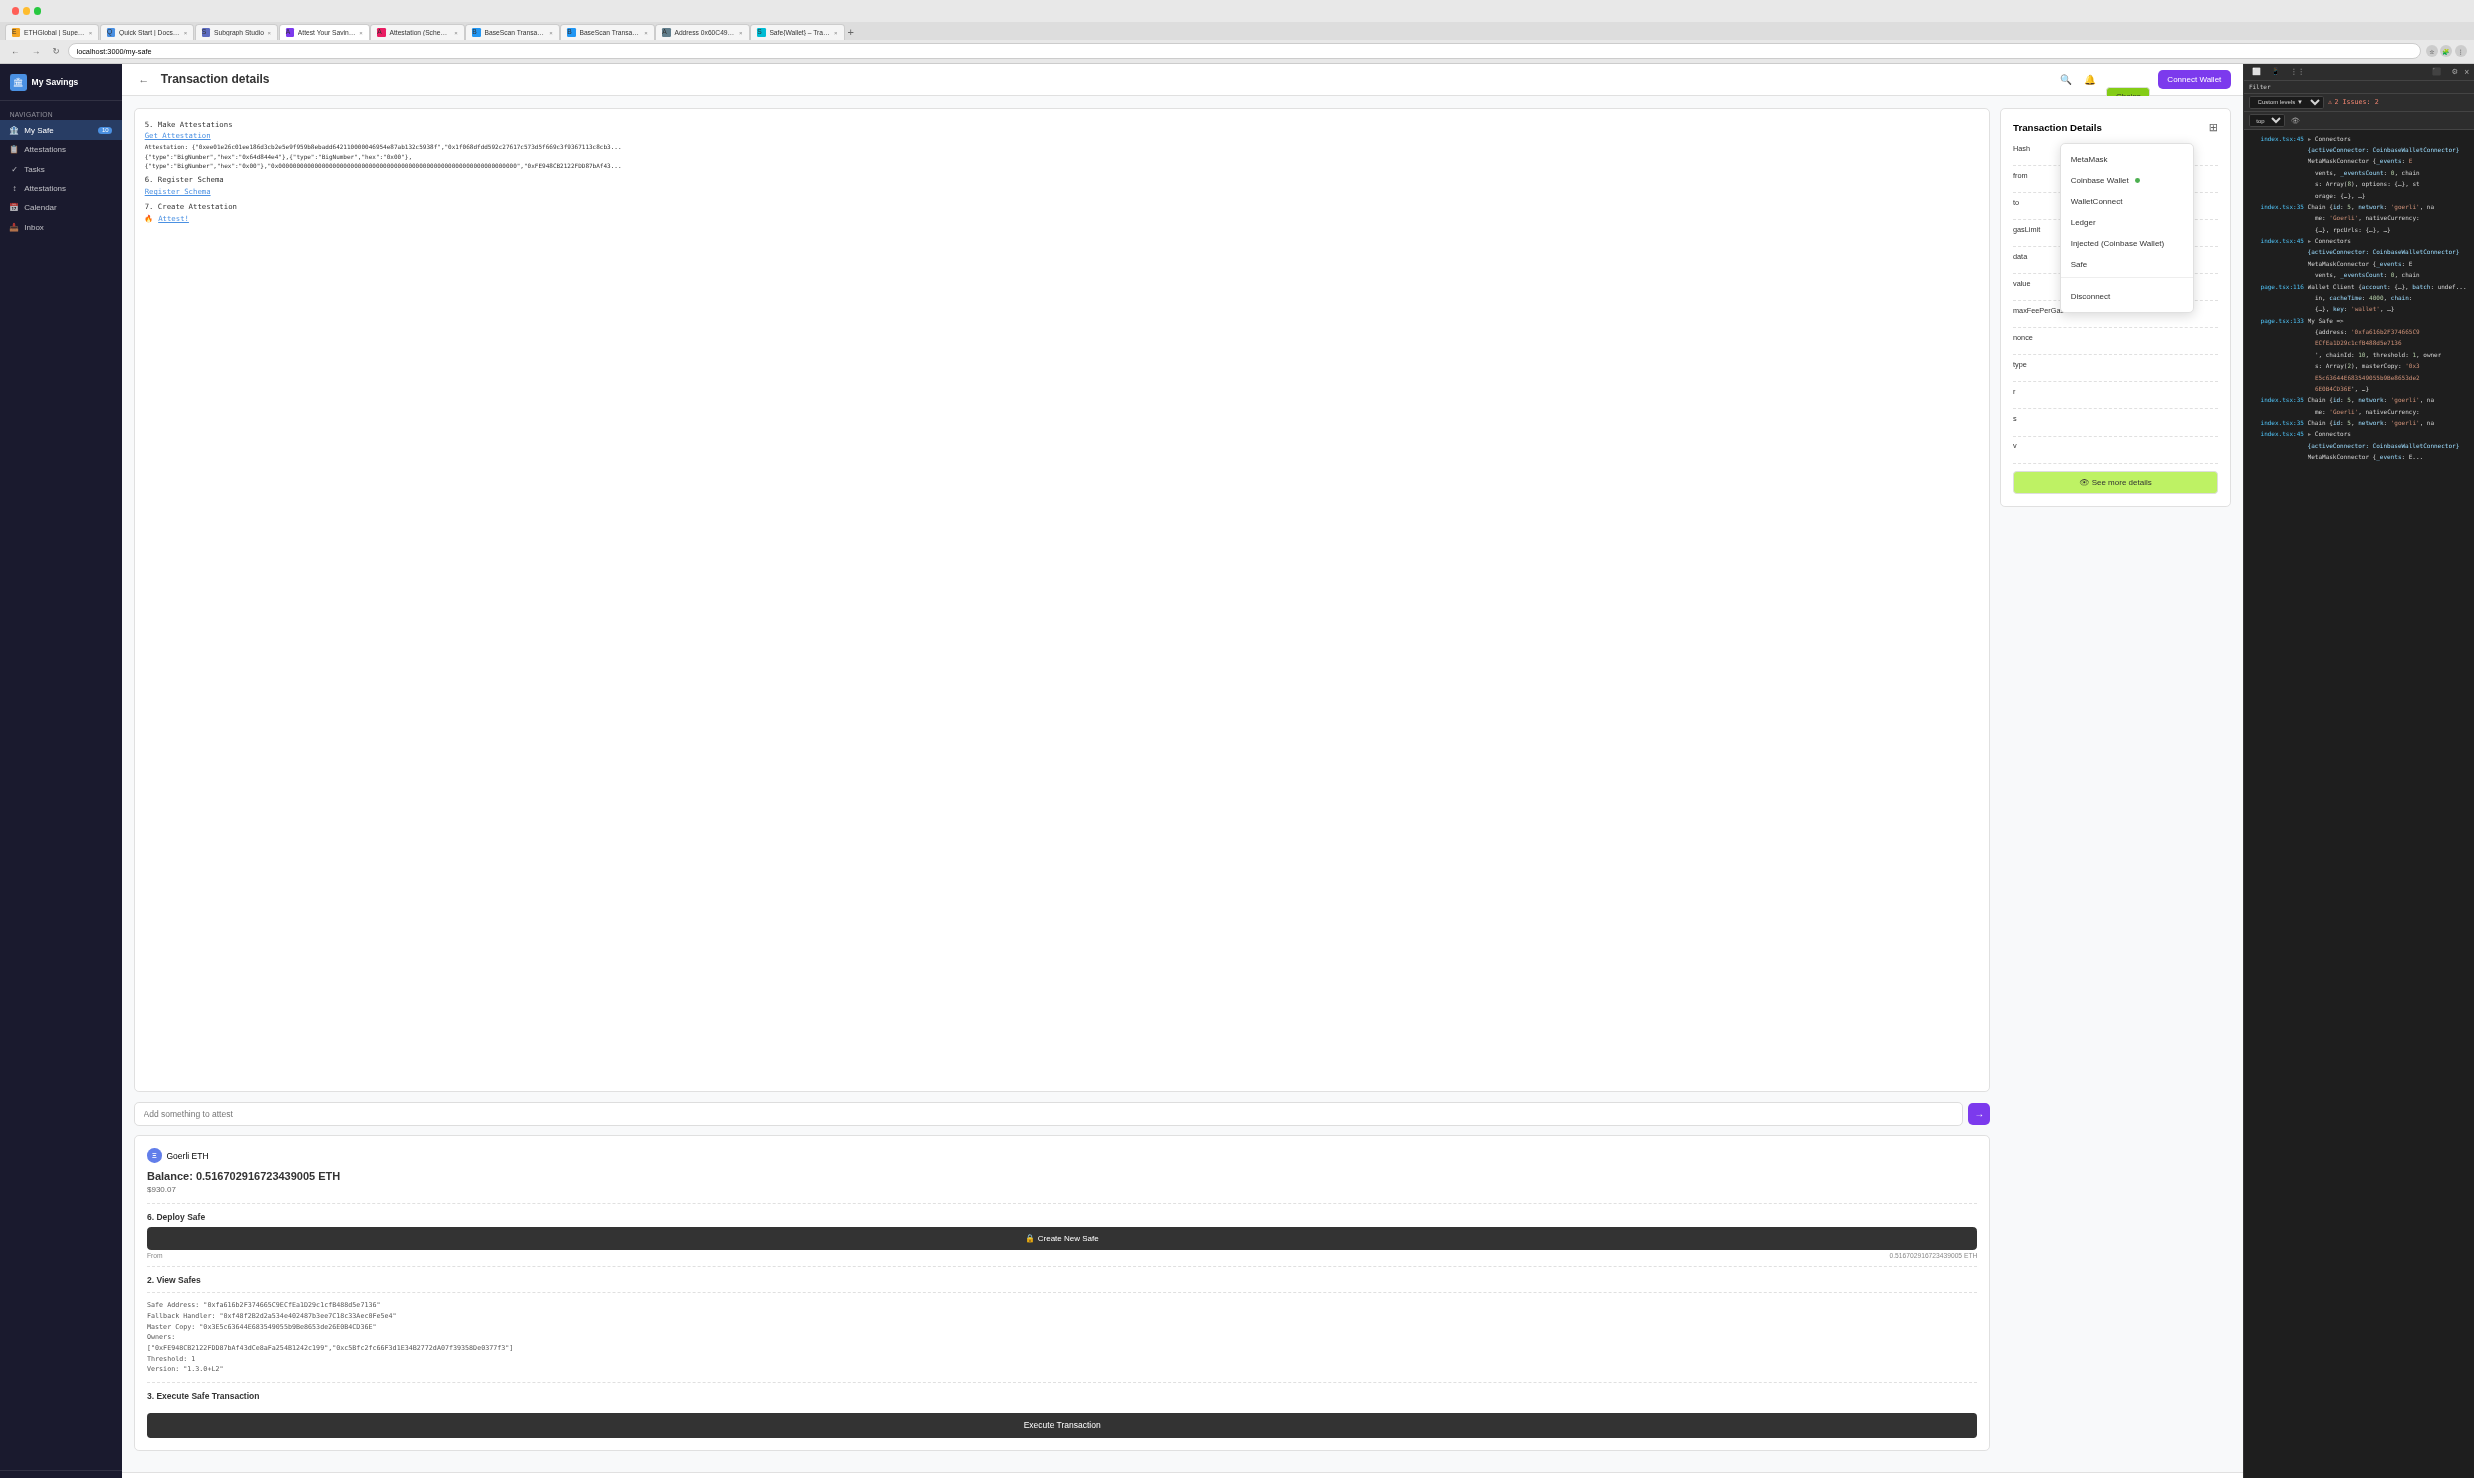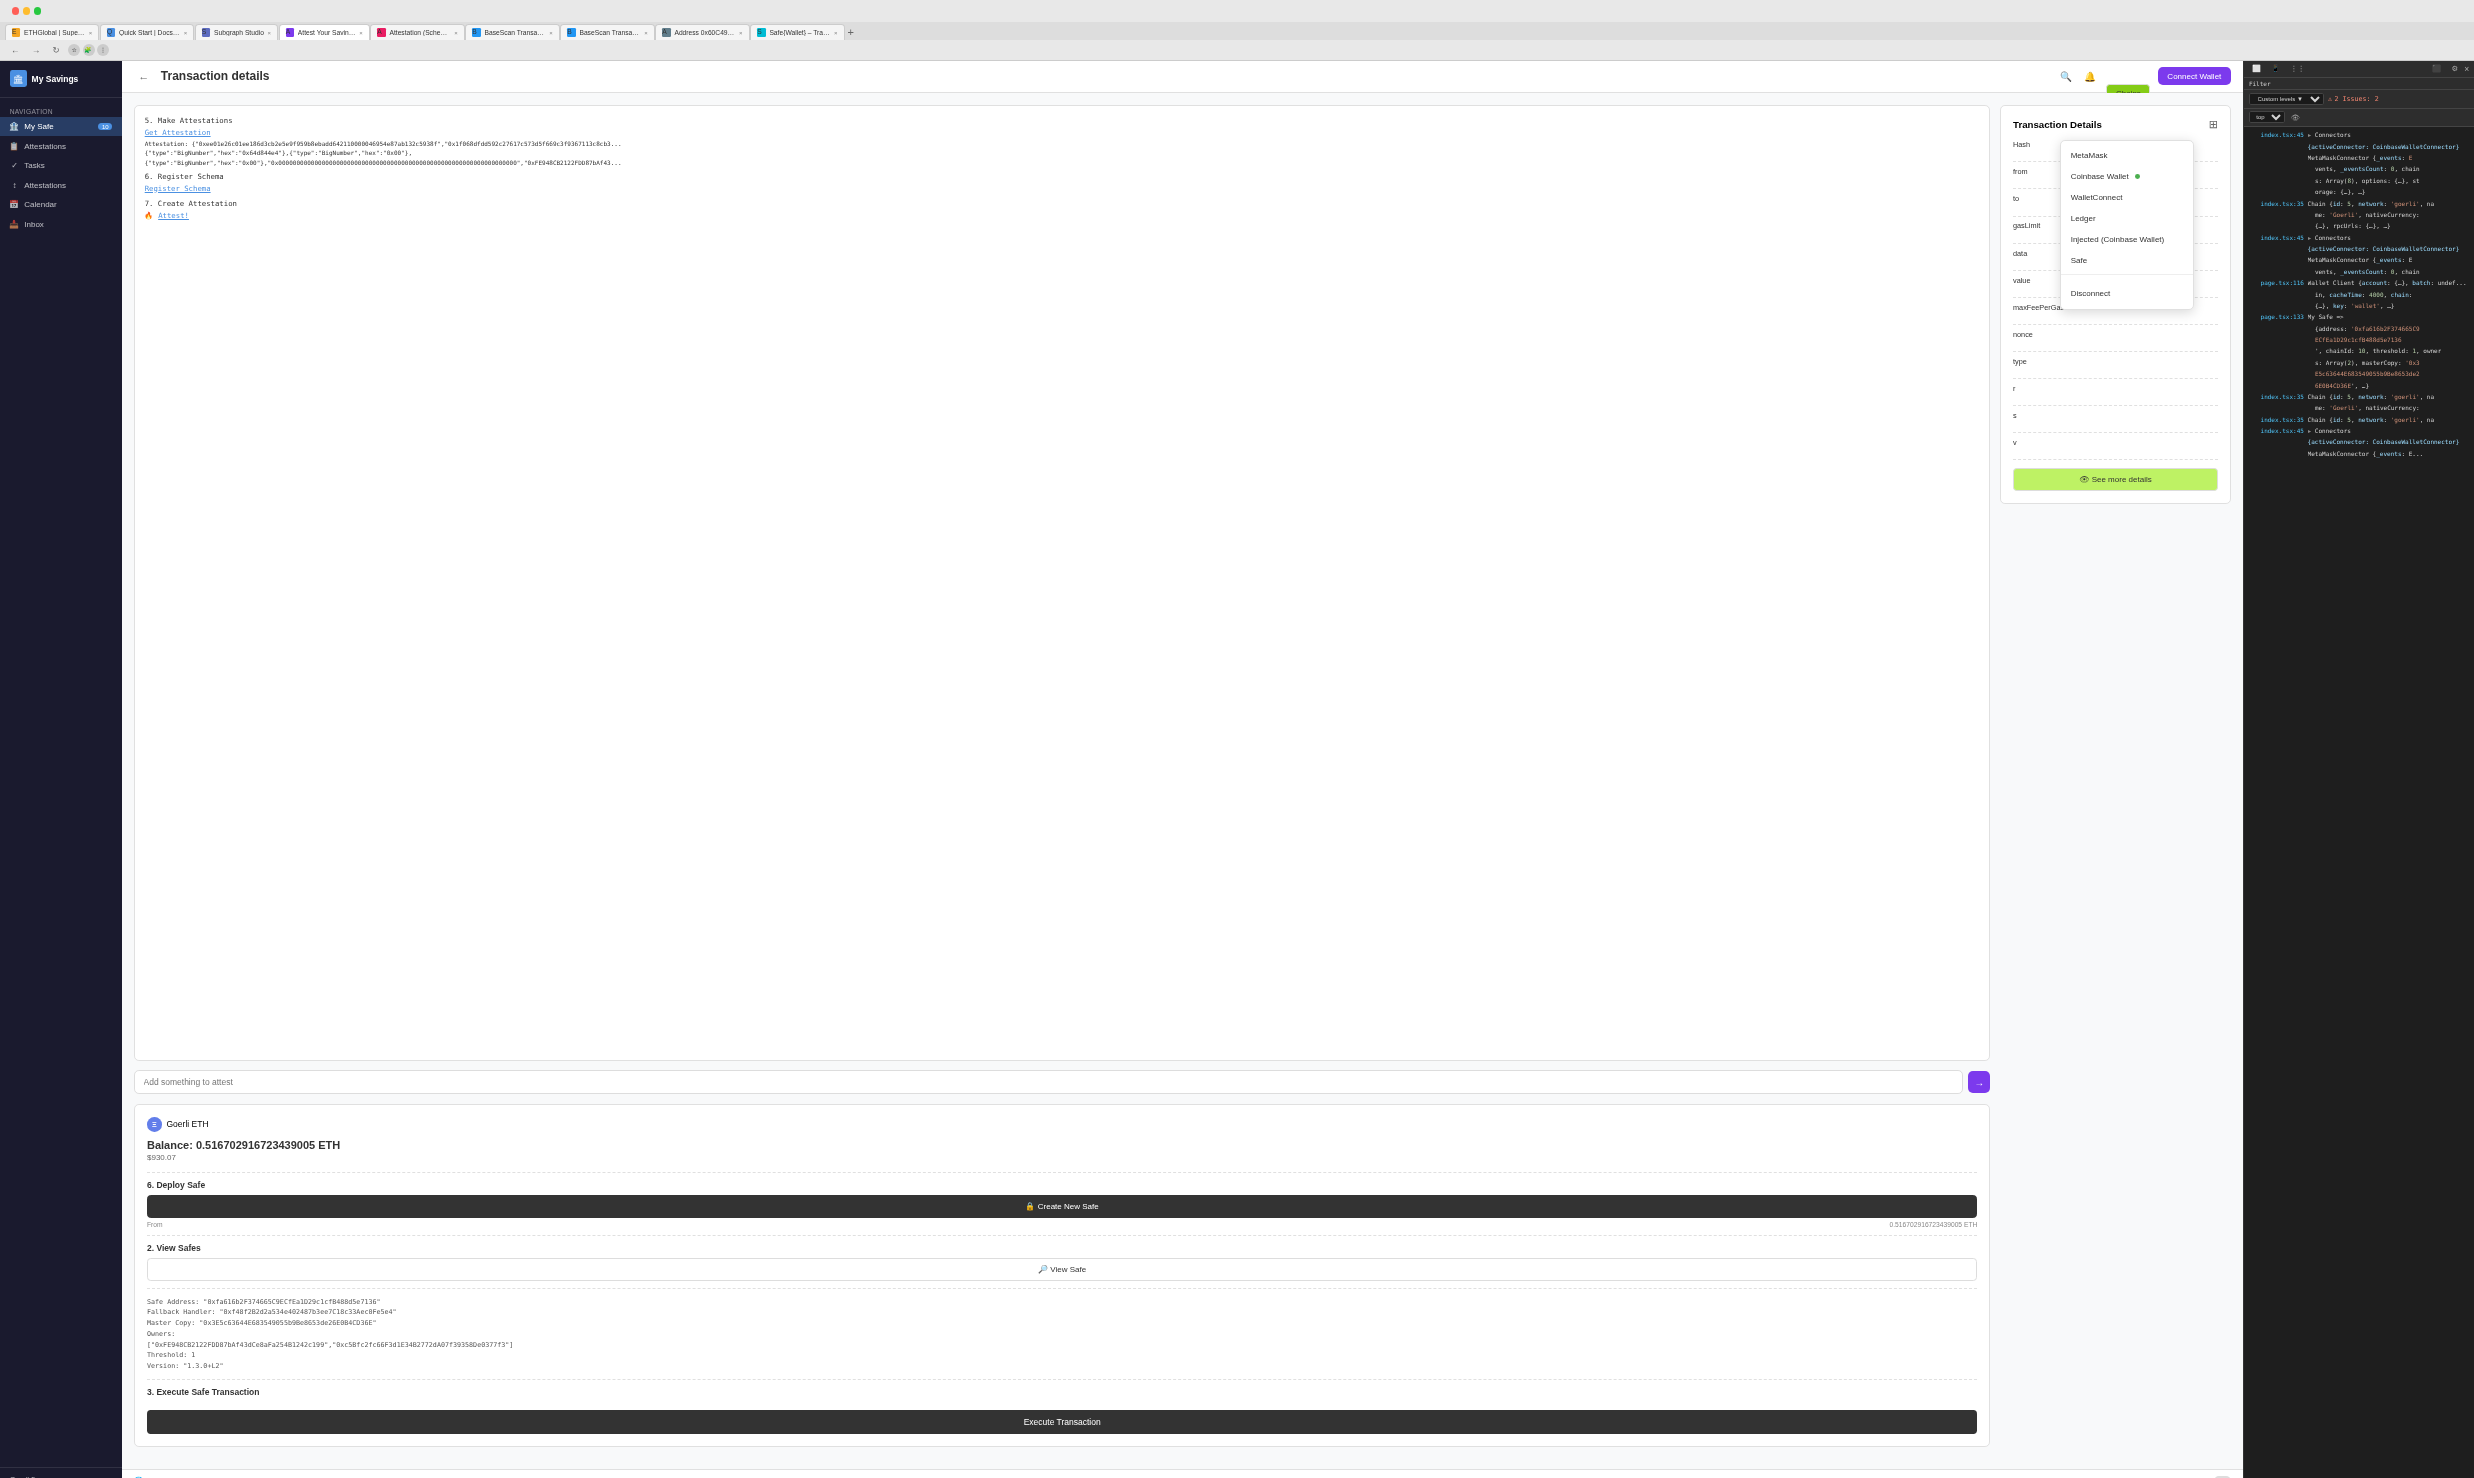--- a/index.html
+++ b/index.html
@@ -184,20 +184,23 @@
       <div class="tab-favicon" style="background:#00bcd4;">S</div>
       <span style="font-size:6.7px; overflow:hidden; text-overflow:ellipsis; white-space:nowrap; max-width:61px;">Safe{Wallet} – Trans…</span>
       <span class="tab-close">×</span>
     </div>
     <button class="new-tab-btn">+</button>
   </div>
   <div class="browser-bar">
     <button class="nav-btn">←</button>
     <button class="nav-btn">→</button>
     <button class="nav-btn">↻</button>
+    <div class="url-bar">
+      <input type="text" value="localhost:3000/my-safe" style="width: 100%;">
+    </div>
     <div style="display:flex; gap:2.4px;">
       <div class="browser-icon">☆</div>
       <div class="browser-icon">🧩</div>
       <div class="browser-icon">⋮</div>
     </div>
   </div>
 </div>
 
 <div class="app-layout" style="position:relative;">
 
@@ -303,23 +306,20 @@
             <span>🔒 Create New Safe</span>
           </button>
           <div class="from-row">
             <span>From</span>
             <span>0.516702916723439005 ETH</span>
           </div>
 
           <hr class="divider">
 
           <div class="step-title">2. View Safes</div>
-          <button class="action-btn">
-            <span>🔎 View Safe</span>
-          </button>
 
           <hr class="divider">
 
           <div class="safe-info-text">
             <div>Safe Address: "0xfa616b2F374665C9ECfEa1D29c1cfB488d5e7136"</div>
             <div>Fallback Handler: "0xf48f2B2d2a534e402487b3ee7C18c33Aec0Fe5e4"</div>
             <div>Master Copy: "0x3E5c63644E683549055b9Be8653de26E0B4CD36E"</div>
             <div>Owners:</div>
             <div>["0xFE948CB2122FDD87bAf43dCe8aFa254B1242c199","0xc5Bfc2fc66F3d1E34B2772dA07f39358De0377f3"]</div>
             <div>Threshold: 1</div>

